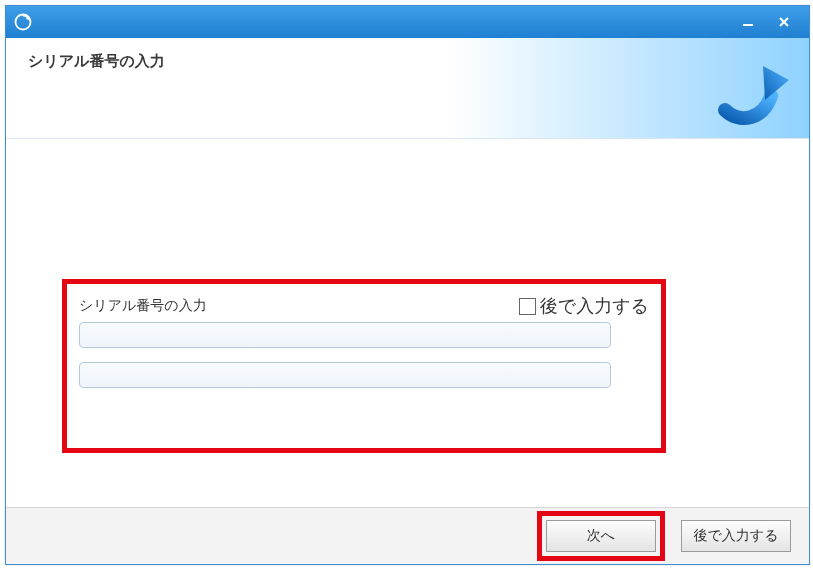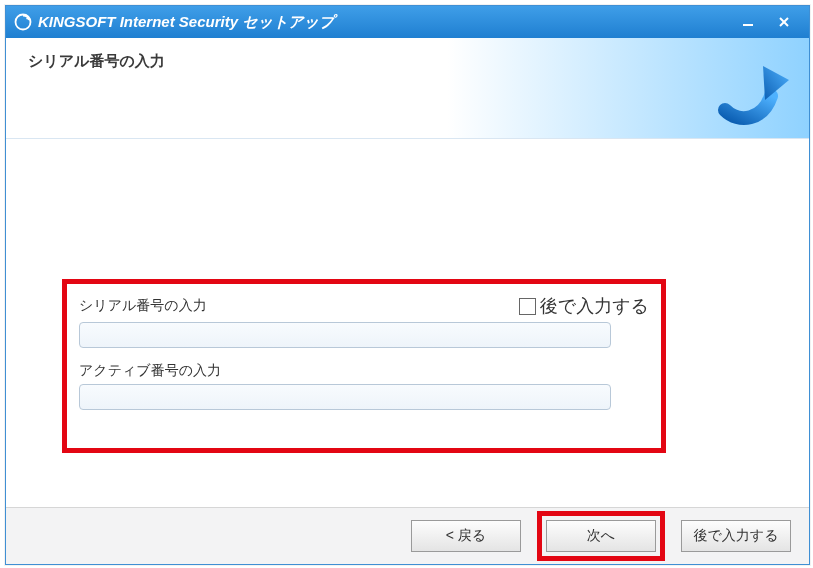--- a/index.html
+++ b/index.html
@@ -94,21 +94,20 @@
 <div class="window">
 
   <div class="titlebar">
     <span class="app-icon">
       <svg width="18" height="18" viewBox="0 0 18 18">
         <circle cx="9" cy="9" r="7.5" fill="none" stroke="#fff" stroke-width="1.8"></circle>
         <path d="M9 2.5 A6.5 6.5 0 0 1 15.3 7" fill="none" stroke="#fff" stroke-width="1.8"></path>
         <polygon points="14,3 16,7 12,6" fill="#fff"></polygon>
       </svg>
     </span>
-    <span>KINGSOFT Internet Security セットアップ</span>
     <span class="spacer"></span>
     <span class="win-btn">
       <svg width="14" height="14" viewBox="0 0 14 14">
           <rect x="2" y="9" width="10" height="2" fill="#fff"></rect>
         </svg>
     </span>
     <span class="win-btn">
       <svg width="14" height="14" viewBox="0 0 14 14">
         <line x1="3" y1="3" x2="11" y2="11" stroke="#fff" stroke-width="2"></line>
         <line x1="11" y1="3" x2="3" y2="11" stroke="#fff" stroke-width="2"></line>
@@ -139,33 +138,27 @@
         <div class="field-labels">
           <span class="field-label">シリアル番号の入力</span>
           <span class="gap"></span>
           <span class="checkbox"></span>
           <span class="checkbox-label">後で入力する</span>
         </div>
         <input class="text-input" type="text" value="" style="">
       </div>
 
       <div class="field-row">
-        <div class="field-labels">
-          <span class="field-label">アクティブ番号の入力</span>
-        </div>
         <input class="text-input" type="text" value="" style="">
       </div>
 
     </div>
   </div>
 
   <div class="footer">
-    <div class="btn">
-      <span>&lt; 戻る</span>
-    </div>
     <div class="btn-highlight">
       <div class="btn">
         <span>次へ</span>
       </div>
     </div>
     <div class="btn">
       <span>後で入力する</span>
     </div>
   </div>
 

